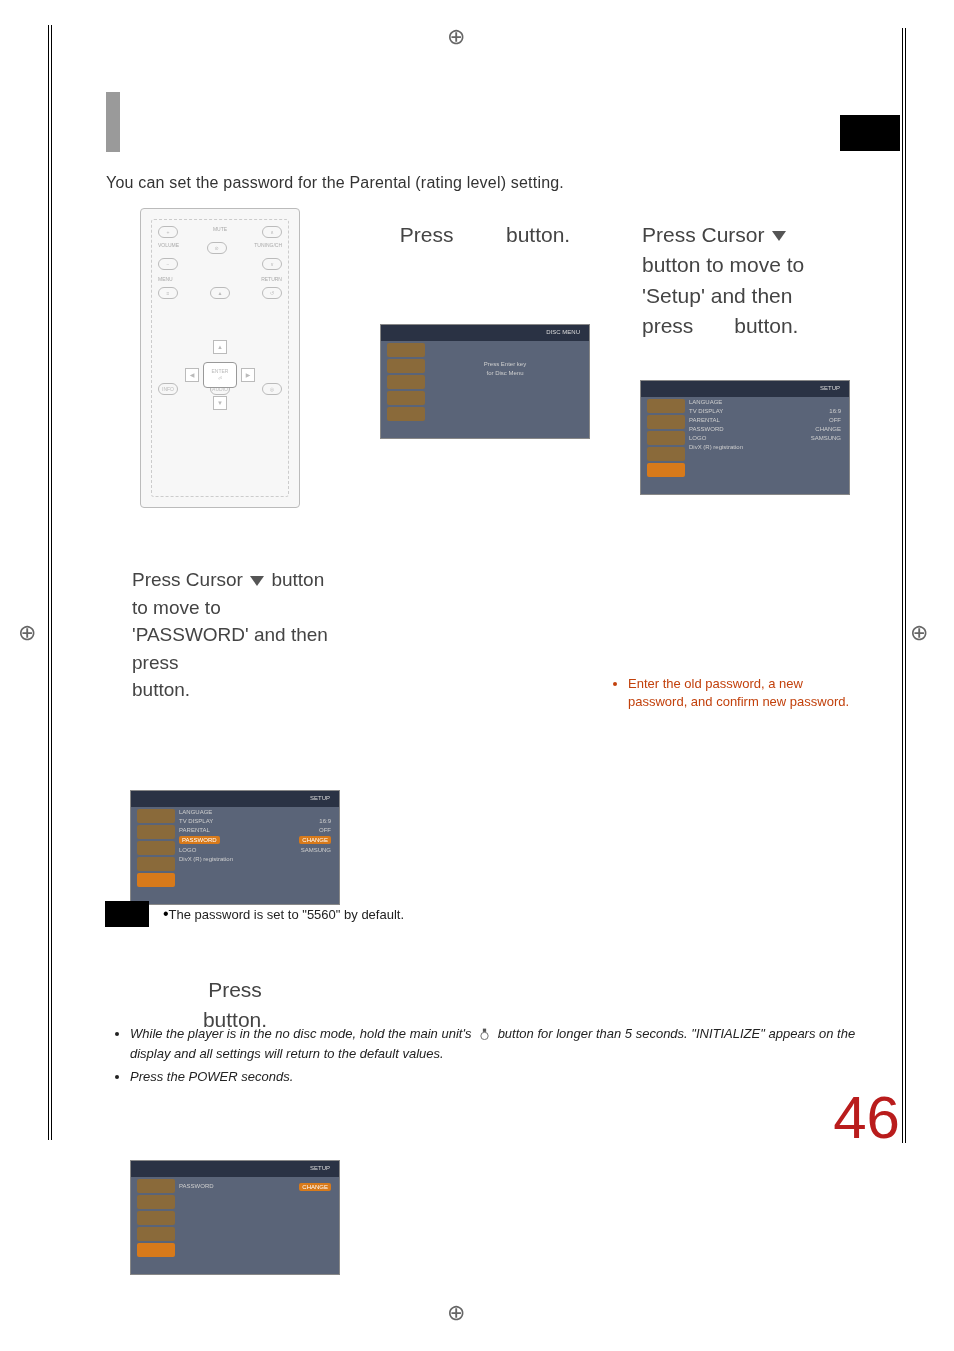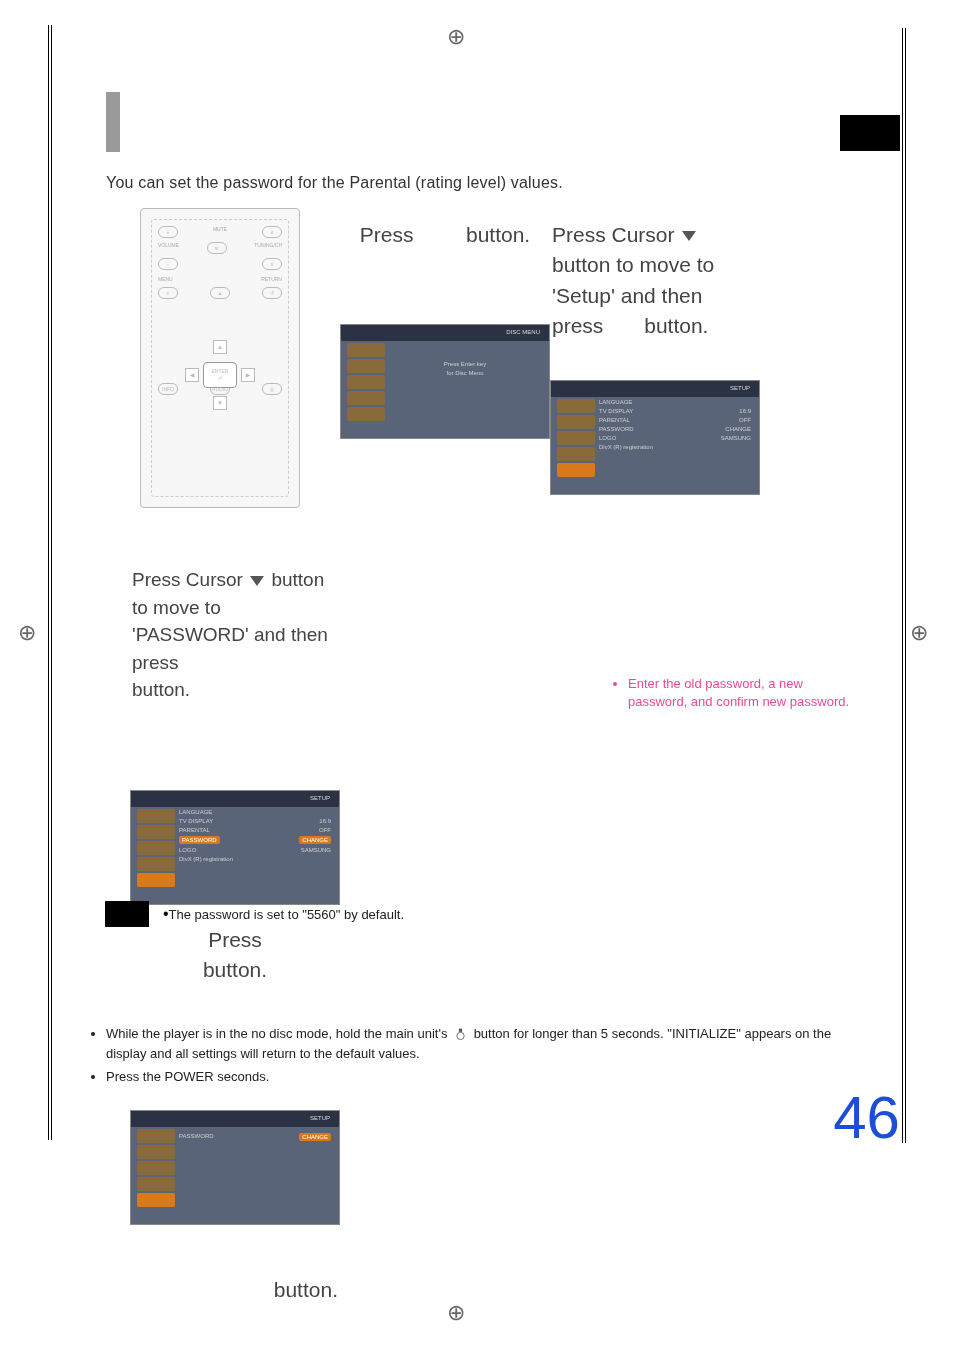--- a/index.html
+++ b/index.html
@@ -14,21 +14,21 @@
   .regmark.top { left: 447px; top: 24px; }
   .regmark.left { left: 18px; top: 620px; }
   .regmark.right { left: 910px; top: 620px; }
   .regmark.bottom { left: 447px; top: 1300px; }
   .black-tab { position: absolute; right: 54px; top: 115px; width: 60px; height: 36px; background: #000; }
 
   .title-bar { position: absolute; left: 106px; top: 92px; width: 14px; height: 60px; background: #9a9a9a; }
   .intro { position: absolute; left: 106px; top: 174px; font-size: 16px; color: #333; letter-spacing: 0.2px; }
 
   .grid { position: absolute; left: 130px; top: 200px; width: 720px; }
-  .row { display: flex; }
+  .row { display: flex; gap: 50px; }
   .cell { width: 210px; }
   .remote-ill { width: 160px; height: 300px; border: 1px solid #bbb; border-radius: 4px; margin: 8px 0 0 10px; background: #f7f7f7; position: relative; }
   .remote-inner { position:absolute; inset:10px; border:1px dashed #ccc; border-radius:3px; font-size:6px; color:#bbb; line-height:1.4; padding:6px; overflow:hidden;}
   .remote-row { display:flex; justify-content:space-between; margin-bottom:4px;}
   .rbtn { width:20px; height:12px; border:1px solid #bbb; border-radius:6px; display:flex; align-items:center; justify-content:center; font-size:5px;}
   .rtxt { font-size:5px; color:#aaa; }
   .enter-pad { position:absolute; top:120px; left:50%; transform:translateX(-50%); width:70px; height:70px;}
   .enter-pad .d { position:absolute; width:14px; height:14px; border:1px solid #bbb; background:#fff; font-size:6px; display:flex; align-items:center; justify-content:center;}
   .enter-pad .up{top:0;left:28px;} .enter-pad .down{bottom:0;left:28px;} .enter-pad .left{left:0;top:28px;} .enter-pad .right{right:0;top:28px;}
   .enter-pad .ctr{top:22px;left:18px;width:34px;height:26px;border:1px solid #999;border-radius:4px;font-size:5px;display:flex;flex-direction:column;align-items:center;justify-content:center;}
@@ -40,52 +40,52 @@
 
   .screenshot { width: 210px; height: 115px; background: #5a6478; border: 1px solid #888; position: relative; overflow:hidden;}
   .screenshot::before { content:""; position:absolute; inset:0; background:linear-gradient(180deg,#2a3244 0,#2a3244 14%,#5a6478 14%);}
   .ss-body { position:absolute; inset:0; padding:18px 8px 8px 48px; }
   .ss-tabs { position:absolute; left:6px; top:18px; width:38px; }
   .ss-tab { height:14px; margin-bottom:2px; background:#8a6a3a; border-radius:2px; font-size:5px; color:#ddd; display:flex; align-items:center; padding-left:3px;}
   .ss-line { font-size:6px; color:#cfcfcf; margin-bottom:3px; display:flex; justify-content:space-between;}
   .ss-hl { background:#d87a1a; color:#fff; padding:1px 3px; border-radius:2px;}
   .ss-title-r { position:absolute; top:3px; right:6px; font-size:6px; color:#ddd; padding:1px 3px;}
 
-  .bullets { position: absolute; left: 612px; top: 675px; width: 240px; font-size: 13px; color: #ec4899; line-height:1.35;}
+  .bullets { position: absolute; left: 612px; top: 675px; width: 240px; font-size: 13px; color: #c2410c; line-height:1.35;}
   .bullets li { list-style: disc; margin-left: 16px; }
 
   .note-row { position: absolute; left: 105px; top: 901px; display:flex; align-items:center;}
   .note-badge { width: 44px; height: 26px; background: #000; margin-right: 14px;}
   .note-text { font-size: 13px; color: #222;}
 
   .forgot { position: absolute; left: 106px; top: 1024px; width: 760px; font-size: 13px; color: #222; line-height: 1.5;}
-  .forgot li { list-style: disc; margin-left:0; margin-bottom:4px;}
+  .forgot li { list-style: disc; margin-left:24px; margin-bottom:4px;font-style:italic;}
   .stop-icon { display:inline-block; width:13px; height:13px; vertical-align:-2px; margin:0 3px;}
   .stop-icon svg { width:13px; height:13px;}
 
-  .pagenum { position: absolute; right: 54px; top: 1083px; font-size: 60px; font-weight: 400; color: #1d4ed8; font-family: Arial, sans-serif;}
+  .pagenum { position: absolute; right: 54px; top: 1083px; font-size: 60px; font-weight: 400; color: #b91c1c; font-family: Arial, sans-serif;}
 </style>
 </head>
 <body>
 
 <div class="page">
 
   <div class="vrule l1"></div>
   <div class="vrule l2"></div>
   <div class="vrule r1"></div>
   <div class="vrule r2"></div>
   <div class="regmark top">⊕</div>
   <div class="regmark left">⊕</div>
   <div class="regmark right">⊕</div>
   <div class="regmark bottom">⊕</div>
 
   <div class="black-tab"></div>
   <div class="title-bar"></div>
 
-  <div class="intro">You can set the password for the Parental (rating level) values.</div>
+  <div class="intro">You can set the password for the Parental (rating level) setting.</div>
 
   <div class="grid">
 
     <div class="row">
       <div class="cell">
         <div class="remote-ill">
           <div class="remote-inner">
             <div class="remote-row">
                 <span class="rbtn">+</span>
                 <span class="rtxt">MUTE</span>

